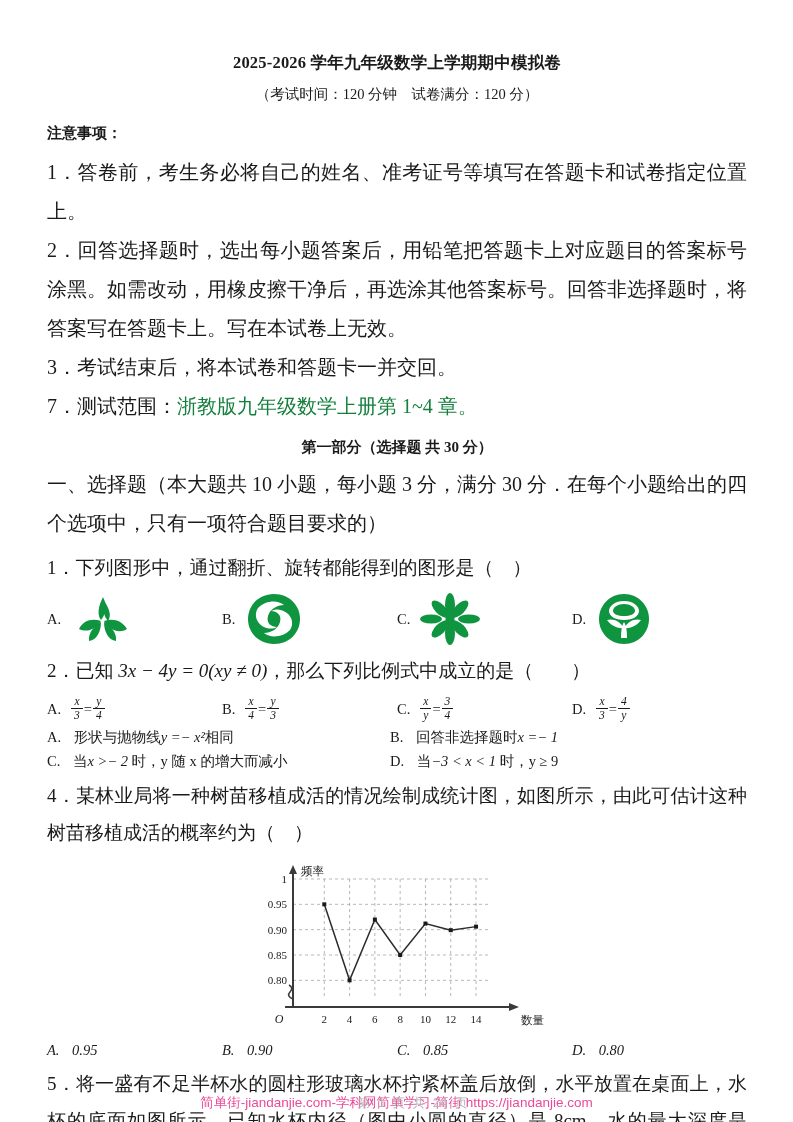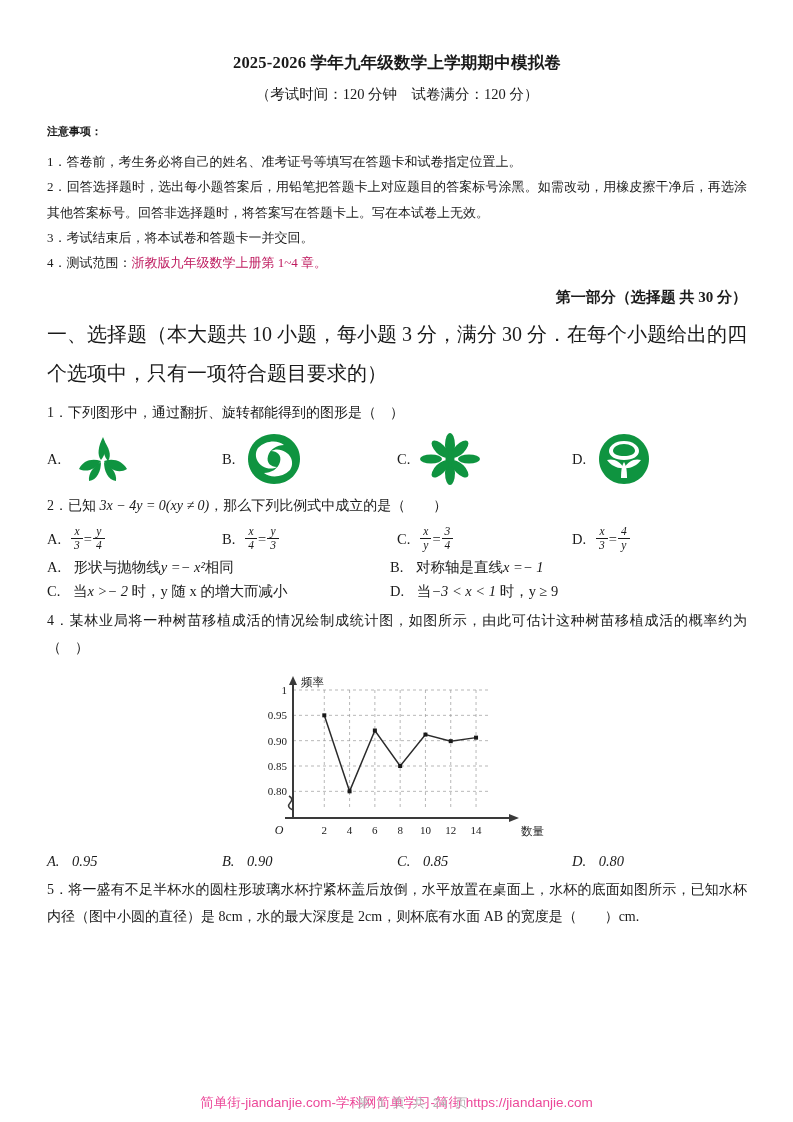--- a/index.html
+++ b/index.html
@@ -37,47 +37,47 @@
     margin: 0 0 11px 0;
     font-family: "Liberation Serif", "DejaVu Serif", serif;
   }
   .doc-subtitle {
     text-align: center;
     font-size: 14.5px;
     margin: 0 0 20px 0;
     font-family: Liberation Serif, serif;
   }
   .notice-heading {
-    font-size: 11px;
+    font-size: 15px;
     font-weight: bold;
     margin: 0 0 10px 0;
   }
   .notice-item {
-    font-size: 13px;
+    font-size: 20px;
     line-height: 1.95;
     margin: 0;
     text-align: justify;
   }
   .red {
-    color: #be185d;
+    color: #15803d;
   }
   .part-title {
-    text-align: right;
+    text-align: center;
     font-size: 15px;
     font-weight: bold;
     margin: 12px 0 8px 0;
   }
   .section-intro {
     font-size: 20px;
     line-height: 1.95;
     margin: 0 0 4px 0;
     text-align: justify;
   }
   .question {
-    font-size: 14px;
+    font-size: 19px;
     line-height: 1.95;
     margin: 6px 0 0 0;
     text-align: justify;
   }
   i, .ital {
     font-style: italic;
   }
   .options-row {
     display: flex;
     align-items: center;
@@ -168,21 +168,21 @@
 <div class="page">
   <div class="content">
 
     <div class="doc-title">2025-2026 学年九年级数学上学期期中模拟卷</div>
     <div class="doc-subtitle">（考试时间：120 分钟　试卷满分：120 分）</div>
 
     <div class="notice-heading">注意事项：</div>
     <p class="notice-item">1．答卷前，考生务必将自己的姓名、准考证号等填写在答题卡和试卷指定位置上。</p>
     <p class="notice-item">2．回答选择题时，选出每小题答案后，用铅笔把答题卡上对应题目的答案标号涂黑。如需改动，用橡皮擦干净后，再选涂其他答案标号。回答非选择题时，将答案写在答题卡上。写在本试卷上无效。</p>
     <p class="notice-item">3．考试结束后，将本试卷和答题卡一并交回。</p>
-    <p class="notice-item"><span>4．测试范围：</span><span class="red">浙教版九年级数学上册第 1~4 章。</span></p>
+    <p class="notice-item"><span>7．测试范围：</span><span class="red">浙教版九年级数学上册第 1~4 章。</span></p>
 
     <div class="part-title">第一部分（选择题 共 30 分）</div>
     <p class="section-intro">一、选择题（本大题共 10 小题，每小题 3 分，满分 30 分．在每个小题给出的四个选项中，只有一项符合题目要求的）</p>
 
     <p class="question"><span>1．</span><span>下列图形中，通过翻折、旋转都能得到的图形是（　）</span></p>
     <div class="options-row">
 
       <div class="opt-logo-cell">
         <span class="opt-label">A.</span>
         <span>
@@ -317,21 +317,21 @@
       </div>
     </div>
 
     <div class="opt-text-row">
       <div class="opt-text-cell-a">
         <span class="opt-label">A.</span>
         <span>形状与抛物线</span><i>y =− x²</i><span>相同</span>
       </div>
       <div class="opt-text-cell-b">
         <span class="opt-label">B.</span>
-        <span>对称轴是直线</span><i>x =− 1</i><span></span>
+        <span>回答非选择题时</span><i>x =− 1</i><span></span>
       </div>
     </div>
     <div class="opt-text-row">
       <div class="opt-text-cell-a">
         <span class="opt-label">C.</span>
         <span>当</span><i>x &gt;− 2</i><span> 时，y 随 x 的增大而减小</span>
       </div>
       <div class="opt-text-cell-b">
         <span class="opt-label">D.</span>
         <span>当</span><i>−3 &lt; x &lt; 1</i><span> 时，y ≥ 9</span>

